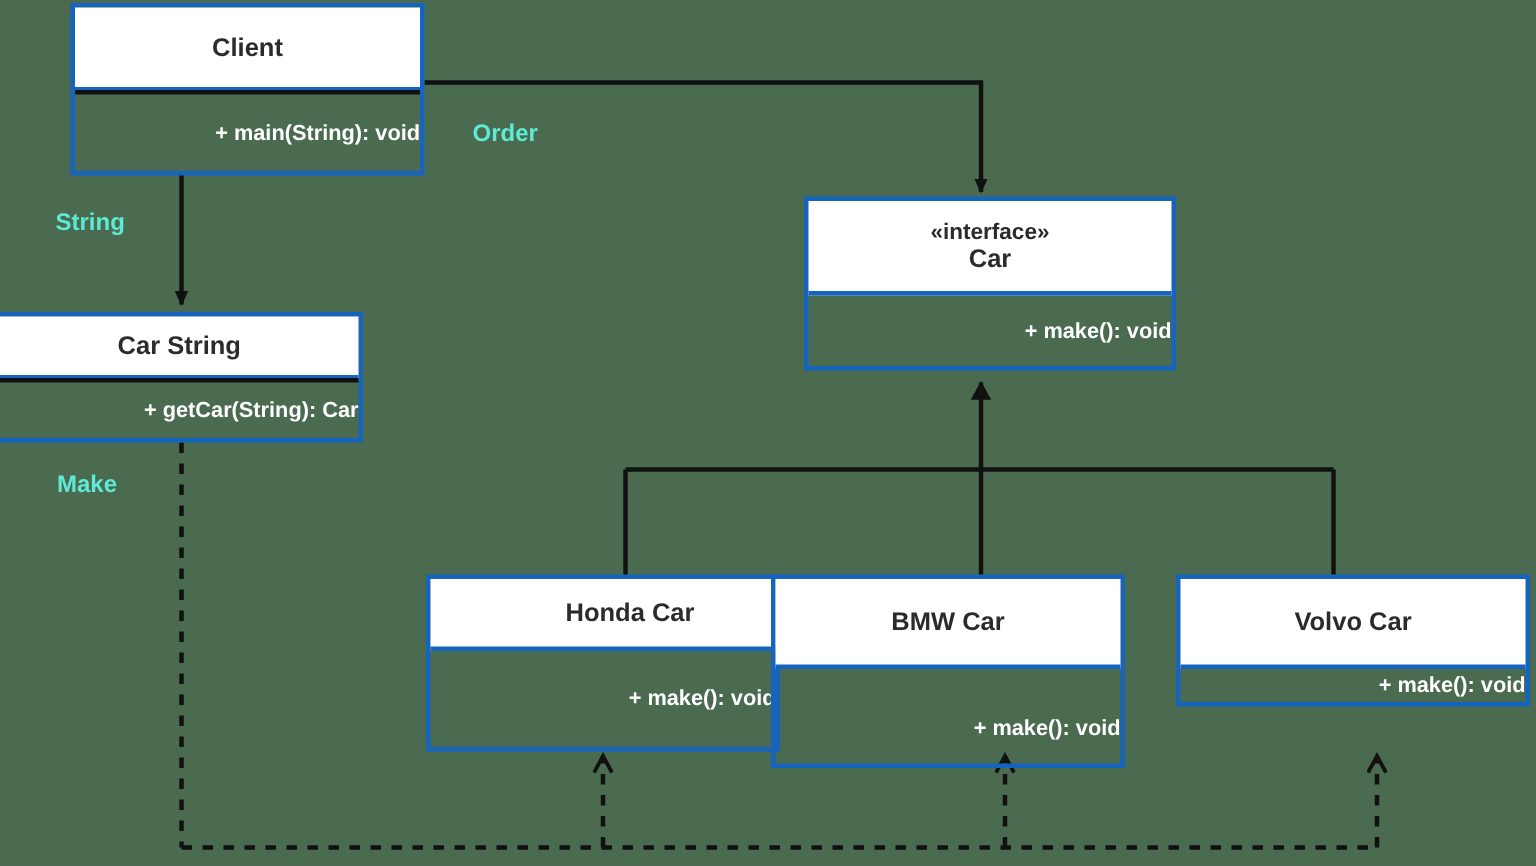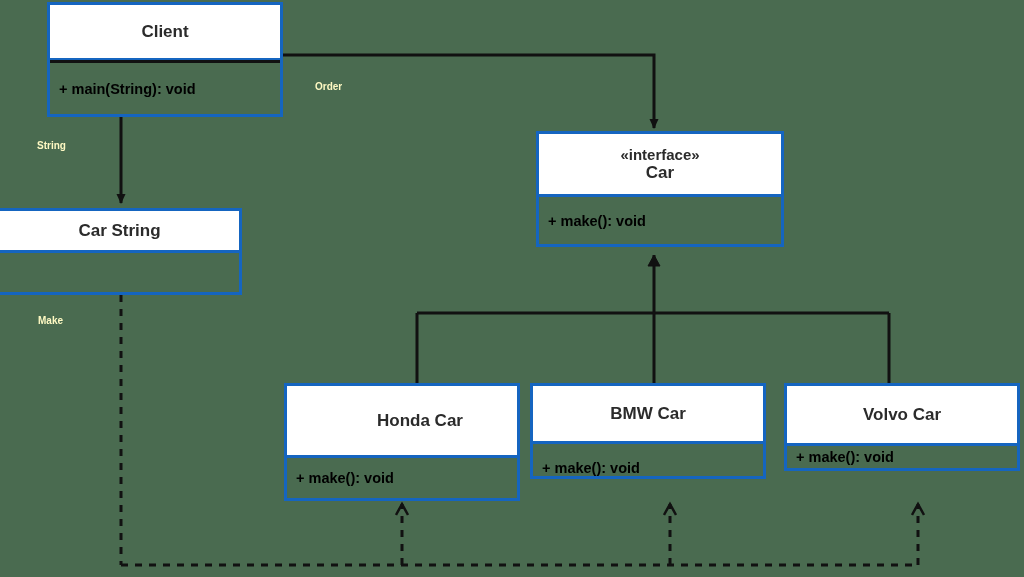--- a/index.html
+++ b/index.html
@@ -48,34 +48,35 @@
     font-weight: bold;
     font-size: 15px;
   }
   .uml-body {
     box-sizing: border-box;
     background: transparent;
     flex: 1 1 auto;
     display: flex;
     align-items: center;
     padding-left: 9px;
-    color: #000000;
+    color: #ffffff;
     font-weight: bold;
     font-size: 14.5px;
     white-space: nowrap;
+    justify-content: flex-end;
   }
   .uml-body.topline {
     border-top: 3px solid #111111;
     margin-top: -1px;
   }
   .edge-label {
     position: absolute;
-    color: #fef9c3;
+    color: #5eead4;
     font-weight: bold;
-    font-size: 10px;
+    font-size: 16px;
     white-space: nowrap;
   }
 </style>
 </head>
 <body>
 
 <div id="canvas">
 
   <svg class="edges" viewBox="0 0 1024 577">
     <defs>
@@ -121,42 +122,45 @@
     </div>
     <div class="uml-body topline">
       <span>+ main(String): void</span>
     </div>
   </div>
 
   <div class="uml-box" style="left:-3px; top:208px; width:245px; height:87px;">
     <div class="uml-header" style="height:42px;">
       <span>Car String</span>
     </div>
+    <div class="uml-body topline" style="padding-left:12px;">
+      <span>+ getCar(String): Car</span>
+    </div>
   </div>
 
   <div class="uml-box" style="left:536px; top:131px; width:248px; height:116px;">
     <div class="uml-header" style="height:63px;">
       <span class="stereo">«interface»</span>
       <span>Car</span>
     </div>
     <div class="uml-body">
       <span>+ make(): void</span>
     </div>
   </div>
 
   <div class="uml-box" style="left:284px; top:383px; width:236px; height:118px;">
-    <div class="uml-header" style="height:72px;padding-left:36px;">
+    <div class="uml-header" style="height:48px;padding-left:36px;">
       <span>Honda Car</span>
     </div>
     <div class="uml-body">
       <span>+ make(): void</span>
     </div>
   </div>
 
-  <div class="uml-box" style="left:530px; top:383px; width:236px; height:96px;gap:16px;">
+  <div class="uml-box" style="left:514px; top:383px; width:236px; height:129px;gap:16px;">
     <div class="uml-header" style="height:60px;">
       <span>BMW Car</span>
     </div>
     <div class="uml-body">
       <span>+ make(): void</span>
     </div>
   </div>
 
   <div class="uml-box" style="left:784px; top:383px; width:236px; height:88px;">
     <div class="uml-header" style="height:60px;">

